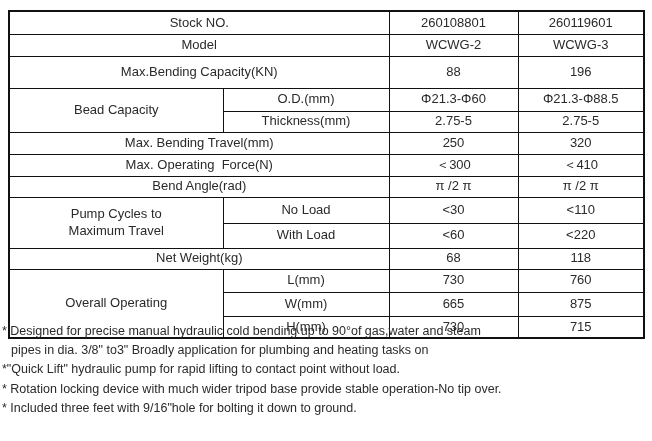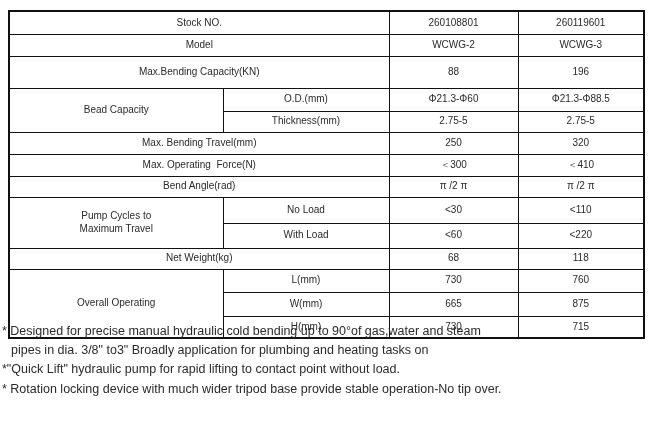--- a/index.html
+++ b/index.html
@@ -10,21 +10,21 @@
     position:absolute;left:8px;top:10px;
     width:635px;
     border-collapse:collapse;
     table-layout:fixed;
     border:2px solid #111;
   }
   table.spec td{
     border:1.5px solid #111;
     text-align:center;
     vertical-align:middle;
-    font-size:10px;
+    font-size:13px;
     color:#2a2a2a;
     white-space:pre-wrap;
     padding:0 2px;
     line-height:1.25;
     overflow:hidden;
   }
   .notes{
     position:absolute;left:2px;top:322px;width:640px;
     font-size:12.5px;color:#2a2a2a;
   }
@@ -119,15 +119,16 @@
         <td>715</td>
       </tr>
     </tbody>
   </table>
 
   <div class="notes">
     <div class="note">* Designed for precise manual hydraulic cold bending up to 90°of gas,water and steam</div>
     <div class="note cont">pipes in dia. 3/8" to3" Broadly application for plumbing and heating tasks on</div>
     <div class="note">*"Quick Lift" hydraulic pump for rapid lifting to contact point without load.</div>
     <div class="note">* Rotation locking device with much wider tripod base provide stable operation-No tip over.</div>
+    <div class="note">* Included three feet with 9/16"hole for bolting it down to ground.</div>
   </div>
 
 </div>
 
 </body></html>

